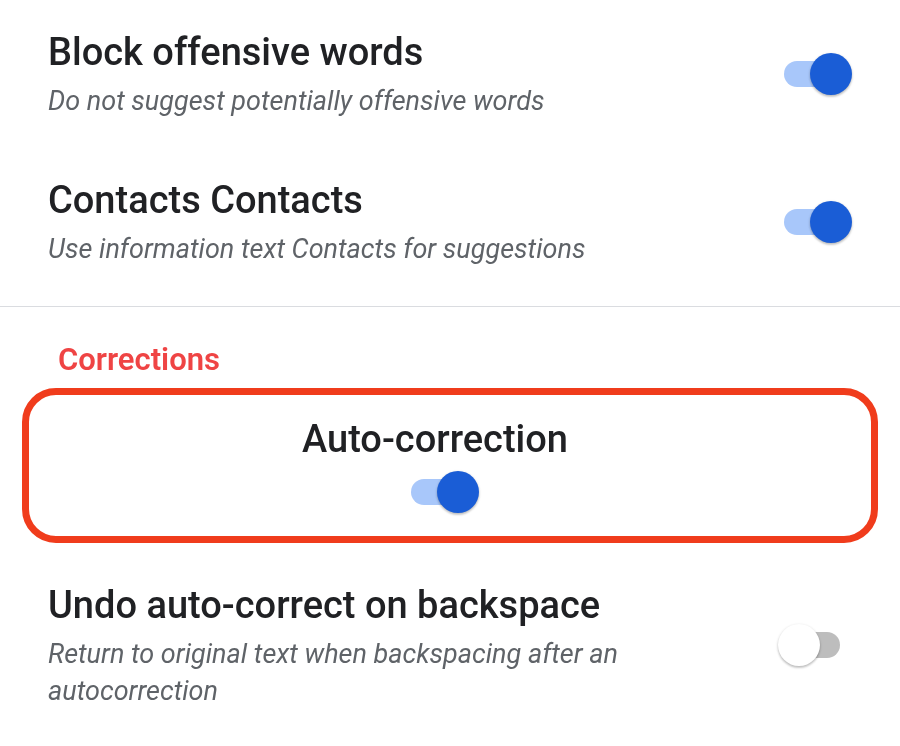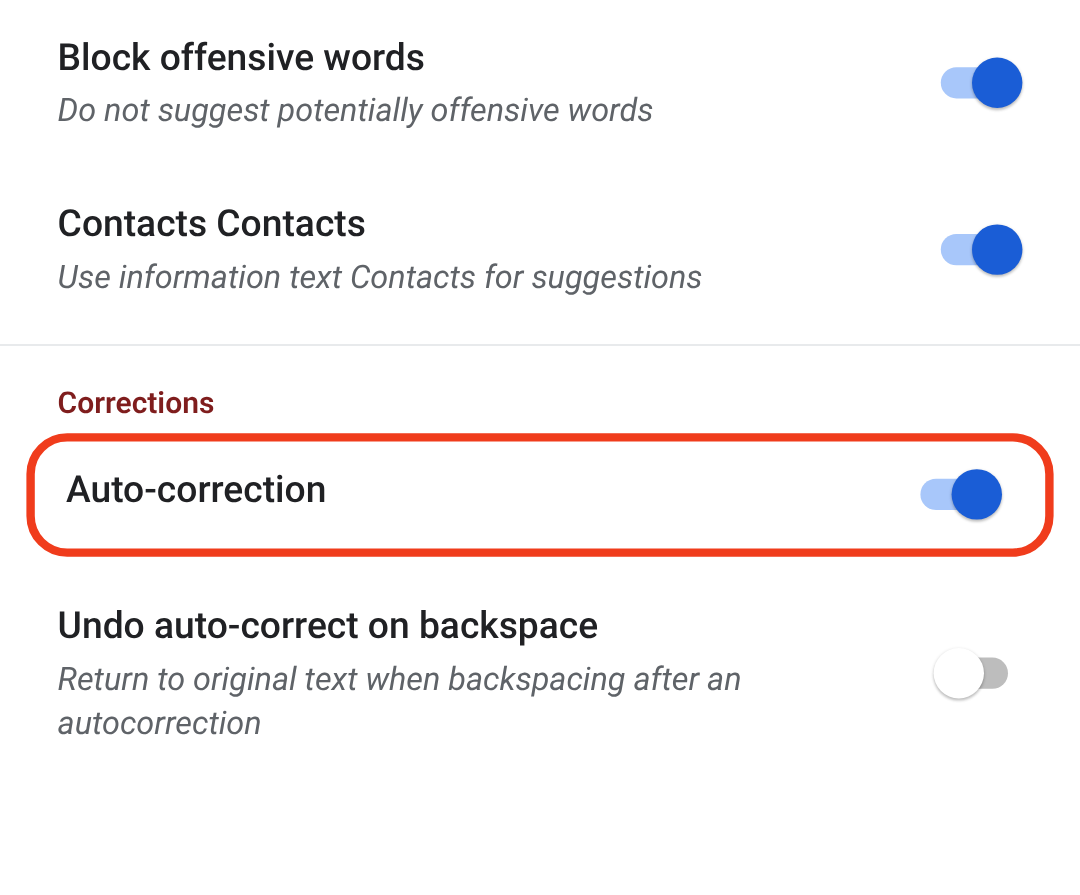--- a/index.html
+++ b/index.html
@@ -22,43 +22,44 @@
       align-items: center;
       justify-content: space-between;
       padding: 28px 48px 28px 48px;
       cursor: pointer;
     }
     .setting-text {
       flex: 1;
       padding-right: 20px;
     }
     .setting-title {
-      font-size: 31px;
+      font-size: 38px;
       font-weight: 500;
       color: #202124;
       line-height: 1.3;
       margin-bottom: 6px;
     }
     .setting-subtitle {
       font-size: 27px;
       font-weight: 400;
       color: #5f6368;
       line-height: 1.35;
       font-style: italic;
     }
     .section-divider {
       height: 1px;
       background: #dadce0;
       margin: 10px 0 0 0;
     }
     .section-header {
-      font-size: 25px;
+      font-size: 31px;
       font-weight: 600;
-      color: #7f1d1d;
+      color: #ef4444;
       padding: 34px 48px 4px 48px;
+      margin-left: 10px;
     }
     .toggle {
       position: relative;
       width: 68px;
       height: 44px;
       flex-shrink: 0;
     }
     .toggle-track {
       position: absolute;
       top: 50%;
@@ -95,20 +96,21 @@
     }
     .highlighted-row {
       margin: 6px 22px 8px 22px;
       border: 7px solid #f03c1c;
       border-radius: 34px;
       padding: 20px 36px 22px 26px;
       display: flex;
       align-items: center;
       justify-content: space-between;
       cursor: pointer;
+      flex-direction: column;
     }
     .highlighted-row .setting-text {
       flex: 1;
       padding-right: 20px;
     }
     .setting-row.last {
       padding-top: 30px;
     }
   </style>
 </head>

